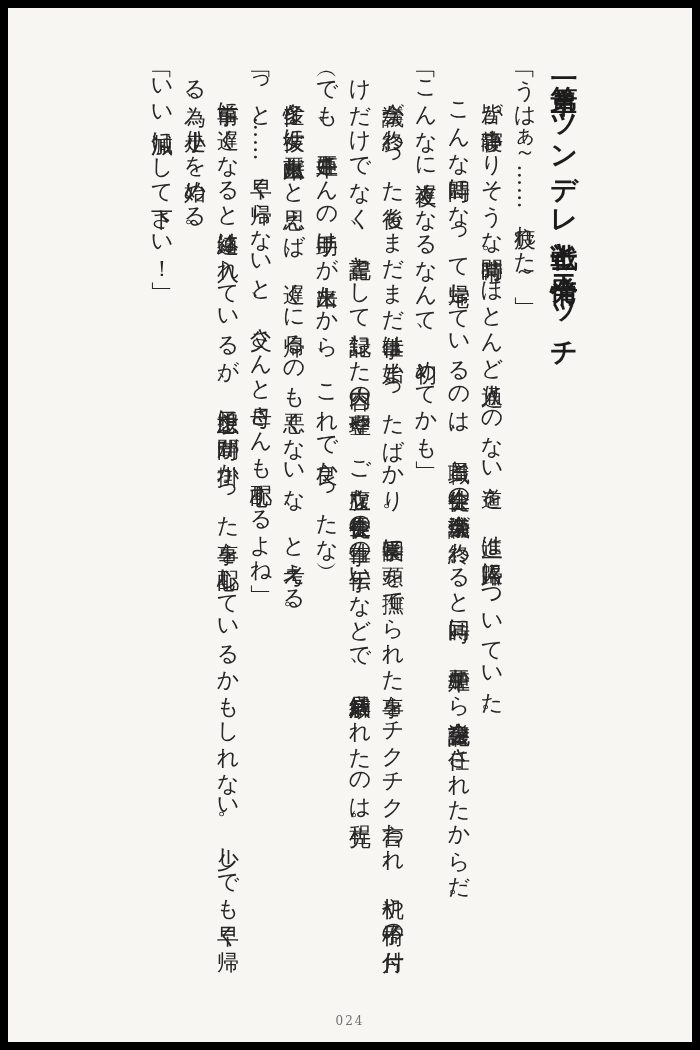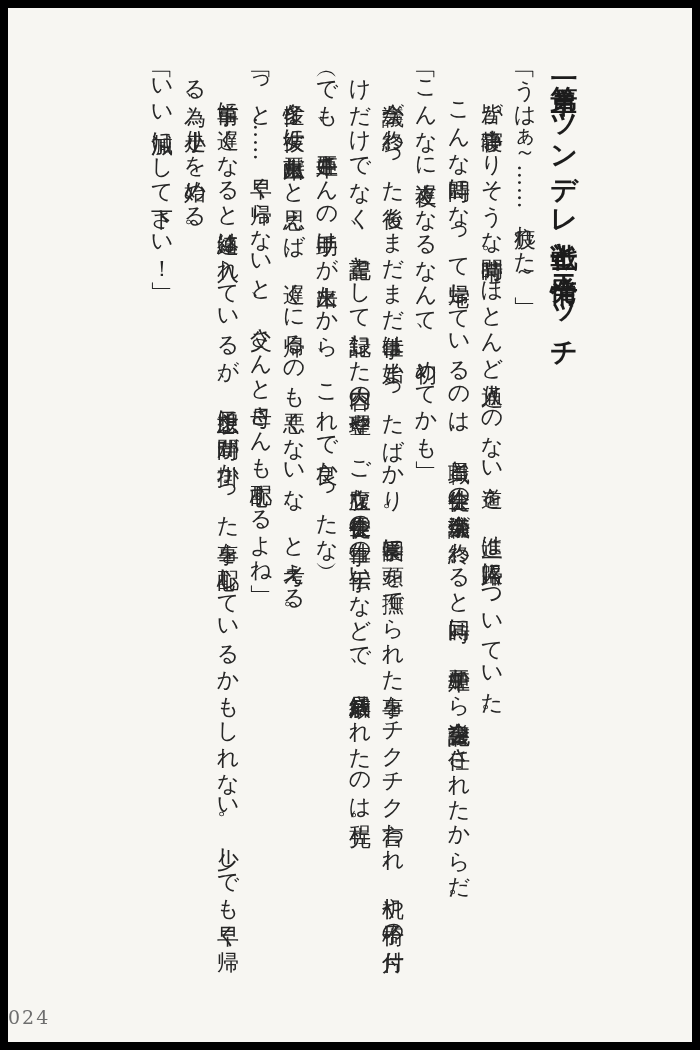--- a/index.html
+++ b/index.html
@@ -48,21 +48,22 @@
   .body-text p {
     margin: 0;
     padding: 0;
     text-indent: 0;
   }
   .page-number {
     position: absolute;
     bottom: 14px;
     left: 0;
     width: 100%;
-    font-size: 19px;
+    text-align: center;
+    font-size: 12px;
     letter-spacing: 2px;
     color: #6e6e6e;
   }
 </style>
 </head>
 <body>
 
 <div class="page">
 
   <div class="content">

